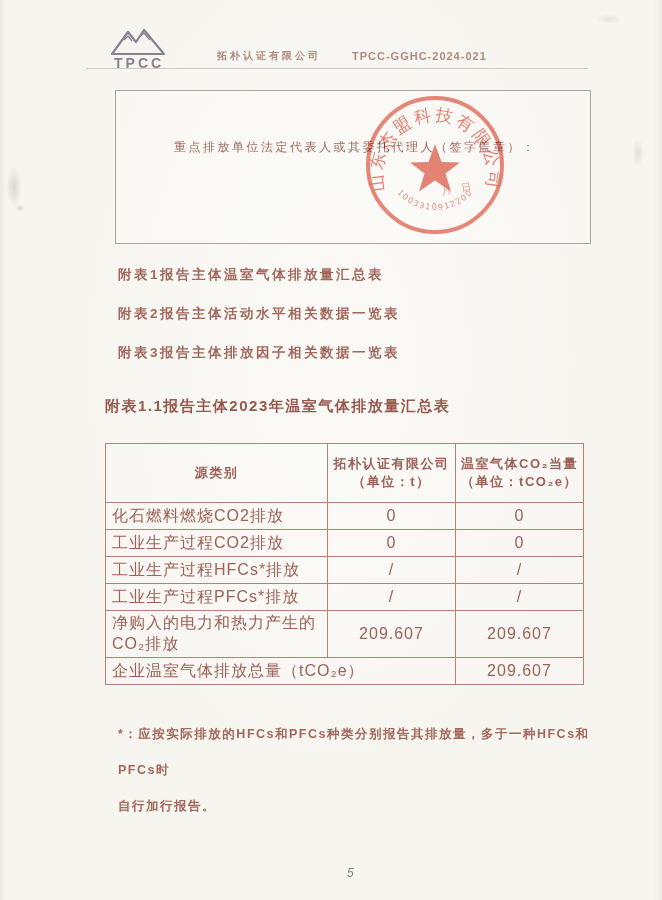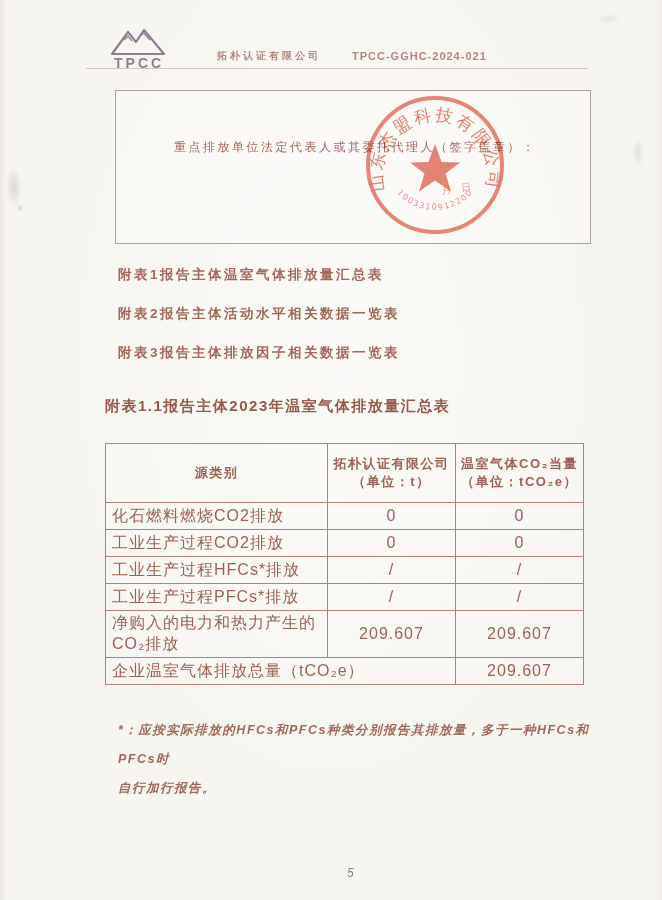--- a/index.html
+++ b/index.html
@@ -75,21 +75,21 @@
     white-space:pre-line;font-size:13px;letter-spacing:1.5px;
   }
   table.ghg td{height:22px;vertical-align:middle;}
   table.ghg td.src{text-align:left;padding-left:6px;}
   table.ghg td.val{text-align:center;}
   
   .footnote{
     position:absolute;left:118px;top:716px;width:472px;
     font-size:12.5px;font-weight:600;letter-spacing:1.5px;color:#a2685c;
   }
-  .footnote span{display:block;line-height:29px;font-style:italic;}
+  .footnote span{display:block;line-height:36px;}
   
   .page-num{
     position:absolute;left:347px;top:866px;
     font-size:12px;font-style:italic;color:#84827e;
   }
   
   .smudge{position:absolute;border-radius:50%;pointer-events:none;}
   .sm1{left:6px;top:166px;width:16px;height:42px;background:radial-gradient(closest-side,rgba(120,115,110,.22),rgba(120,115,110,0));}
   .sm2{left:16px;top:204px;width:8px;height:8px;background:radial-gradient(closest-side,rgba(120,115,110,.25),rgba(120,115,110,0));}
   .sm3{left:632px;top:138px;width:12px;height:30px;background:radial-gradient(closest-side,rgba(130,122,115,.18),rgba(130,122,115,0));}

